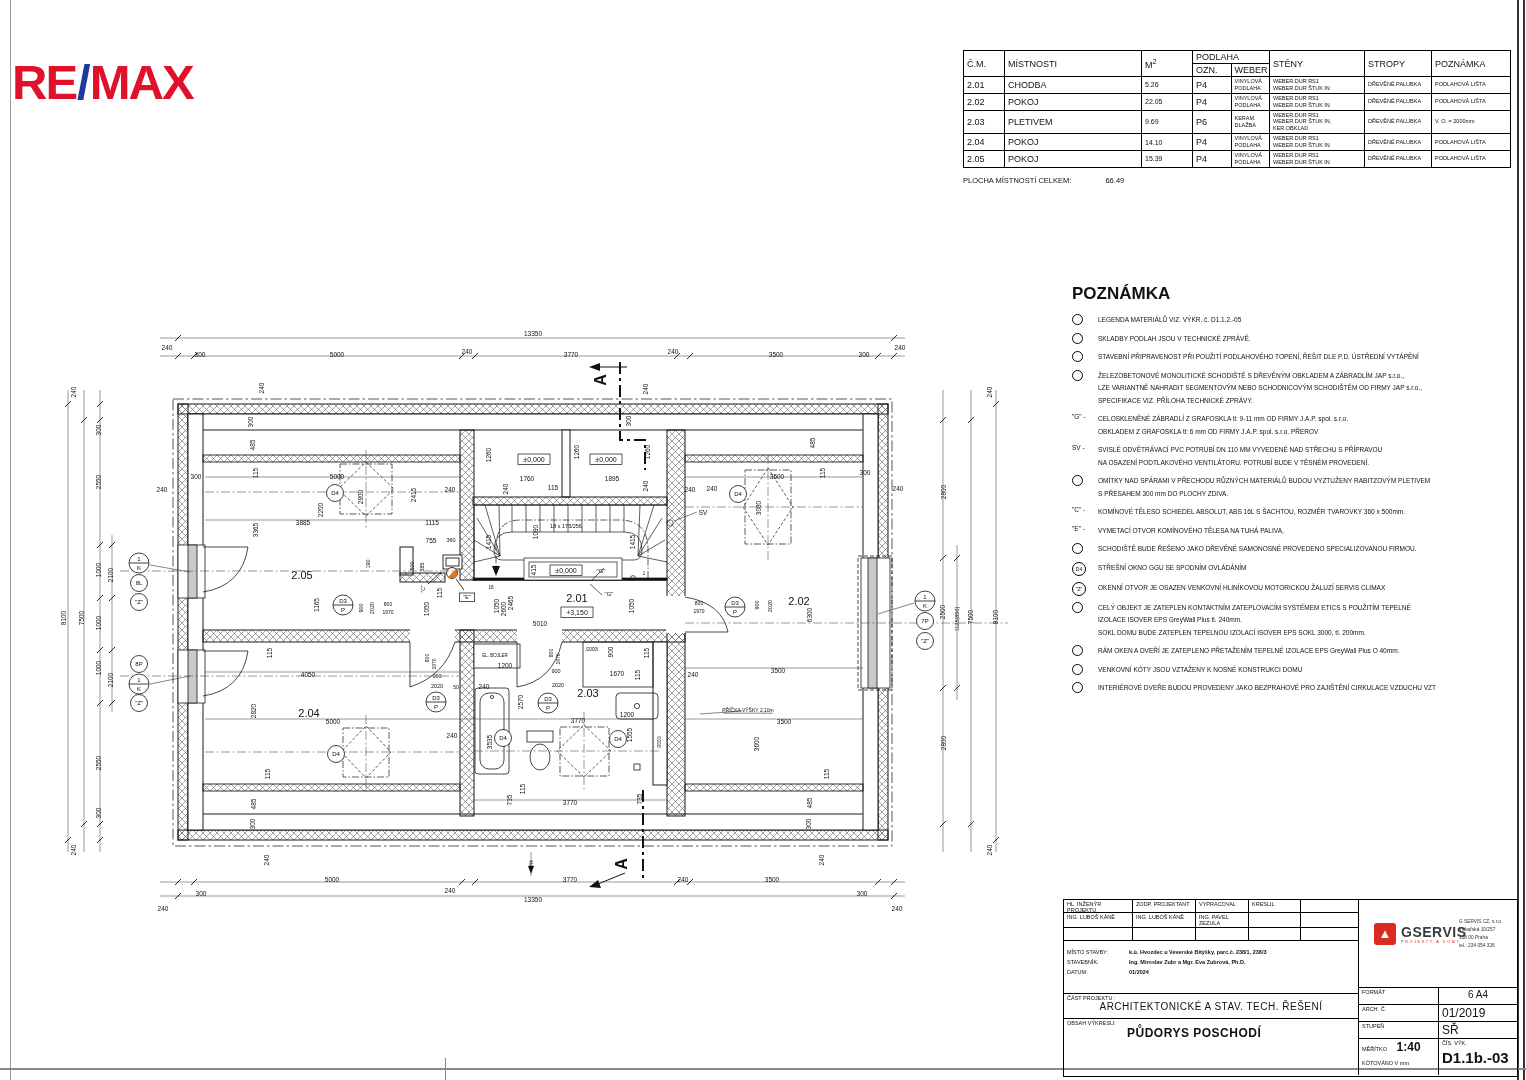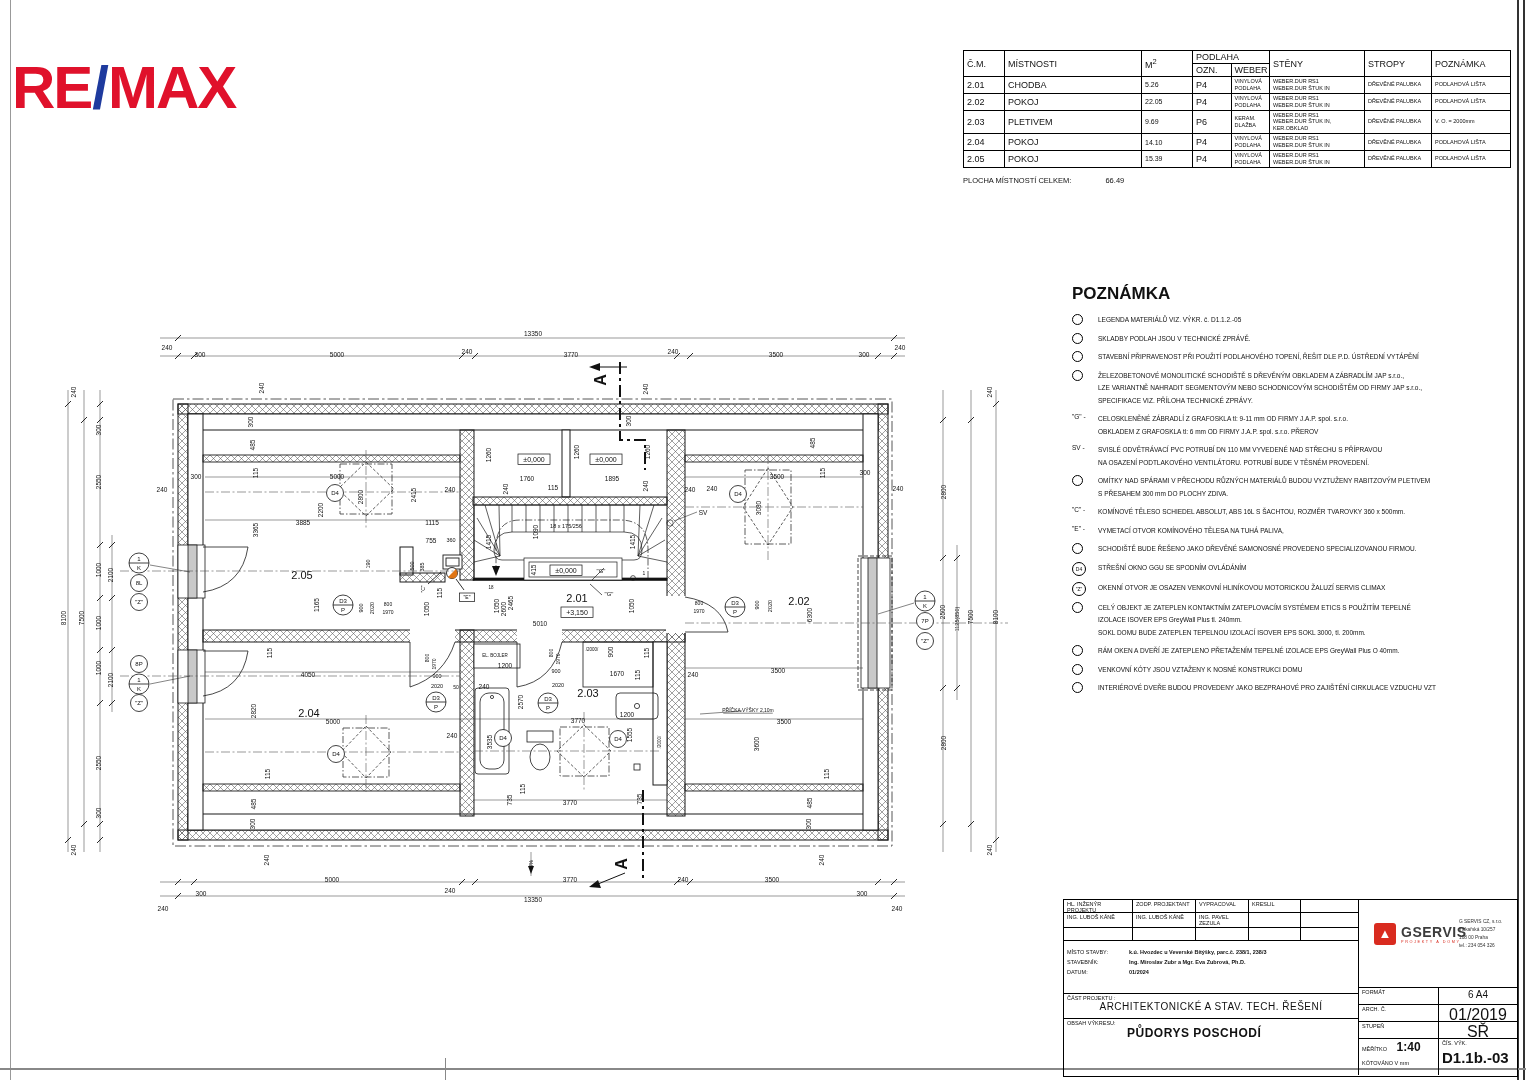--- a/index.html
+++ b/index.html
@@ -6,21 +6,21 @@
   body{width:1526px;height:1080px;position:relative;overflow:hidden;
        font-family:"Liberation Sans", sans-serif;color:#111;}
   
   .frame-right1{position:absolute;top:0;bottom:0;left:1517px;width:2px;background:#333;}
   .frame-right2{position:absolute;top:0;bottom:0;left:1523px;width:2px;background:#333;}
   .frame-left{position:absolute;top:0;bottom:0;left:10px;width:1px;background:#999;}
   .frame-bottom{position:absolute;left:0;right:0;top:1068px;height:2px;background:#888;}
   .frame-tick{position:absolute;left:445px;top:1058px;height:22px;width:1px;background:#888;}
 
   
-  .remax{position:absolute;left:12px;top:58px;font-weight:800;font-size:60px;
+  .remax{position:absolute;left:12px;top:58px;font-weight:800;font-size:49px;
          letter-spacing:-2px;line-height:1;}
   .remax .re,.remax .max{color:#e0112b;}
   .remax .slash{color:#1e3a9e;padding:0 1px;}
 
   
   .legend{position:absolute;left:963px;top:50px;width:548px;}
   .legend h1{margin:0 0 8px 0;font-size:19px;font-weight:bold;letter-spacing:0.5px;}
   table.lg{border-collapse:collapse;width:548px;table-layout:fixed;}
   table.lg th,table.lg td{border:1px solid #000;padding:1px 3px;vertical-align:middle;
       font-weight:normal;text-align:left;overflow:hidden;}
@@ -54,21 +54,21 @@
   .mid-title{font-size:10px;text-align:center;letter-spacing:0.5px;}
   .obsah-title{font-size:12px;font-weight:bold;letter-spacing:0.5px;}
   .gs-logo{display:flex;align-items:center;margin:22px 0 0 12px;}
   .gs-sq{width:22px;height:22px;background:#d92b1f;border-radius:3px;color:#fff;
      text-align:center;font-size:13px;line-height:22px;font-weight:bold;}
   .gs-name{margin-left:5px;}
   .gs-name .n1{font-size:14px;font-weight:bold;color:#3c3c3c;letter-spacing:0.5px;}
   .gs-name .n2{font-size:3.8px;color:#d92b1f;letter-spacing:1.6px;}
   .gs-addr{position:absolute;left:100px;top:18px;font-size:4.8px;line-height:1.7;color:#333;}
   .val-big{font-size:13px;font-weight:bold;text-align:center;}
-  .val-mid{font-size:16px;text-align:center;}
+  .val-mid{font-size:12px;}
   svg text{font-family:"Liberation Sans", sans-serif;fill:#111;}
 </style>
 </head>
 <body>
 
 <div class="frame-left"></div>
 <div class="frame-right1"></div>
 <div class="frame-right2"></div>
 <div class="frame-bottom"></div>
 <div class="frame-tick"></div>

